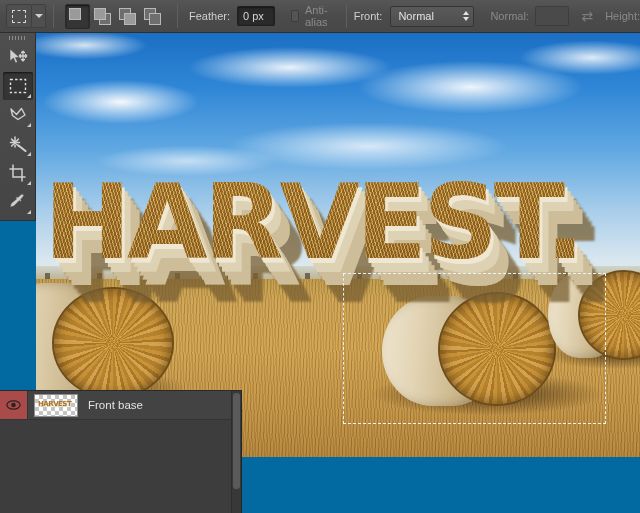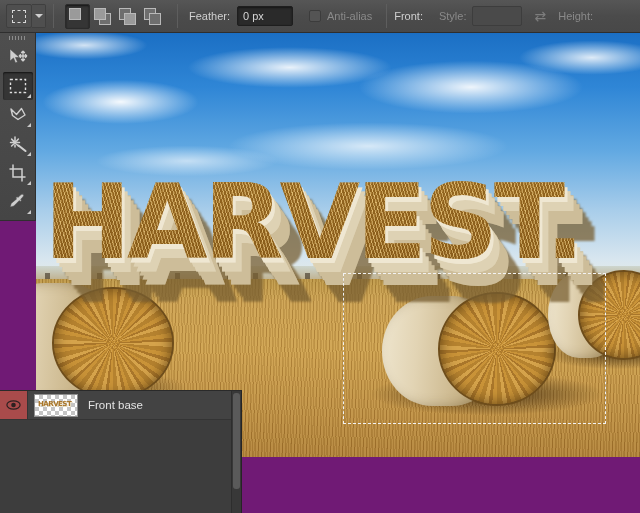--- a/index.html
+++ b/index.html
@@ -81,21 +81,21 @@
   .spin{ display:flex; flex-direction:column; gap:2px; margin-left:6px; }
   .spin i{ width:0;height:0;border-left:3.5px solid transparent;border-right:3.5px solid transparent; }
   .spin .up{ border-bottom:4px solid #e2e2e2; }
   .spin .dn{ border-top:4px solid #e2e2e2; }
 
   .swapico{ color:#7d7d7d; font-size:14px; }
 
   
   #canvas-area{
     position:absolute; left:0; top:33px; width:640px; height:480px;
-    background:#701a75; overflow:hidden;
+    background:#0369a1; overflow:hidden;
   }
   #photo{
     position:absolute; left:36px; top:0px; width:604px; height:424px;
     overflow:hidden;
   }
   
   .sky{
     position:absolute; left:0; top:0; width:100%; height:58%;
     background:
       radial-gradient(ellipse 120px 34px at 14% 28%, rgba(255,255,255,.95), rgba(255,255,255,0) 65%),
@@ -291,22 +291,29 @@
 
   <span class="lbl" style="margin-left:4px">Feather:</span>
   <div class="field" style="width:56px;margin-left:7px">0 px</div>
 
   <div class="chk" style="margin-left:16px"></div>
   <span class="lbl dim" style="margin-left:6px">Anti-alias</span>
 
   <div class="ob-sep" style="margin-left:14px"></div>
 
   <span class="lbl">Front:</span>
-
-  <span class="lbl dim" style="margin-left:16px">Style:</span>
+  <div class="selectbox" style="margin-left:8px;width:86px">
+    <span>Normal</span>
+    <span class="spin">
+      <i class="up"></i>
+        <i class="dn"></i>
+    </span>
+  </div>
+
+  <span class="lbl dim" style="margin-left:16px">Normal:</span>
   <div class="field disabled" style="width:50px;margin-left:6px"></div>
 
   <span class="swapico" style="margin-left:12px">⇄</span>
 
   <span class="lbl dim" style="margin-left:12px">Height:</span>
 </div>
 
 <div id="canvas-area">
 
   <div id="photo">

